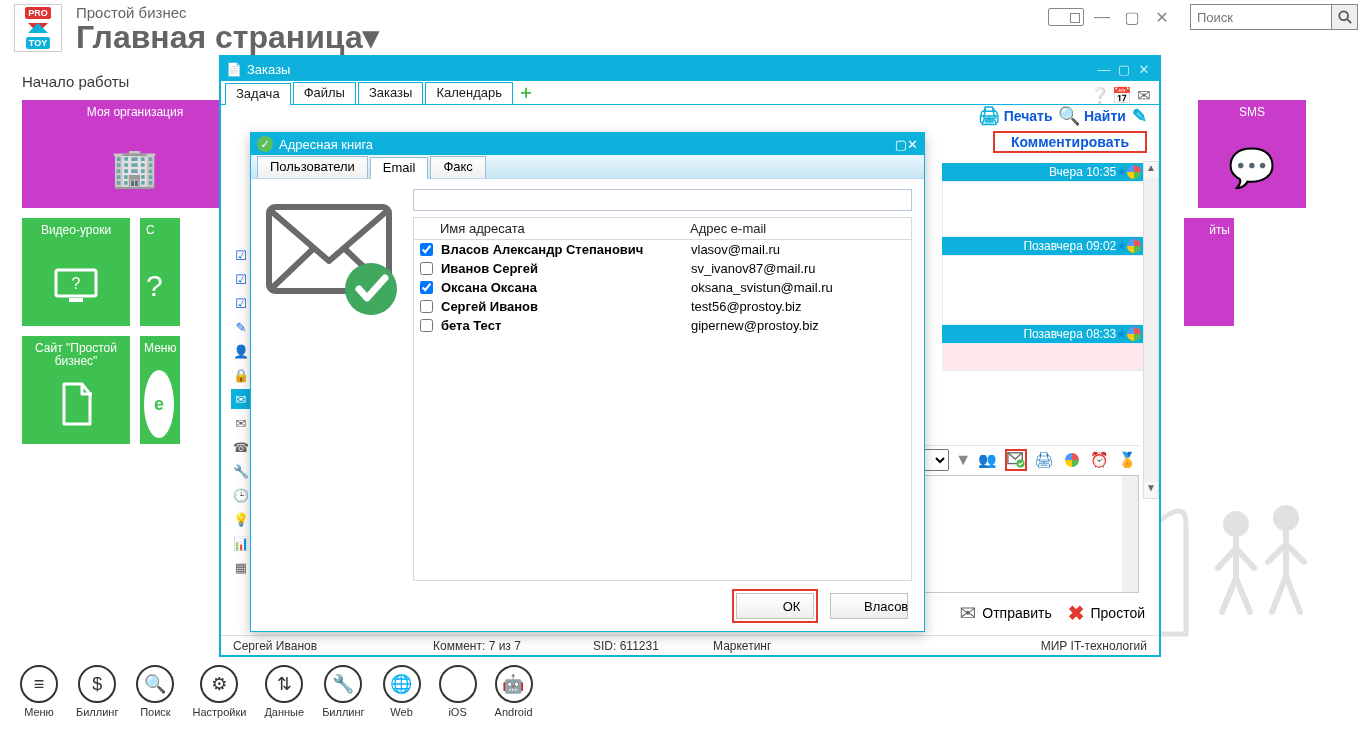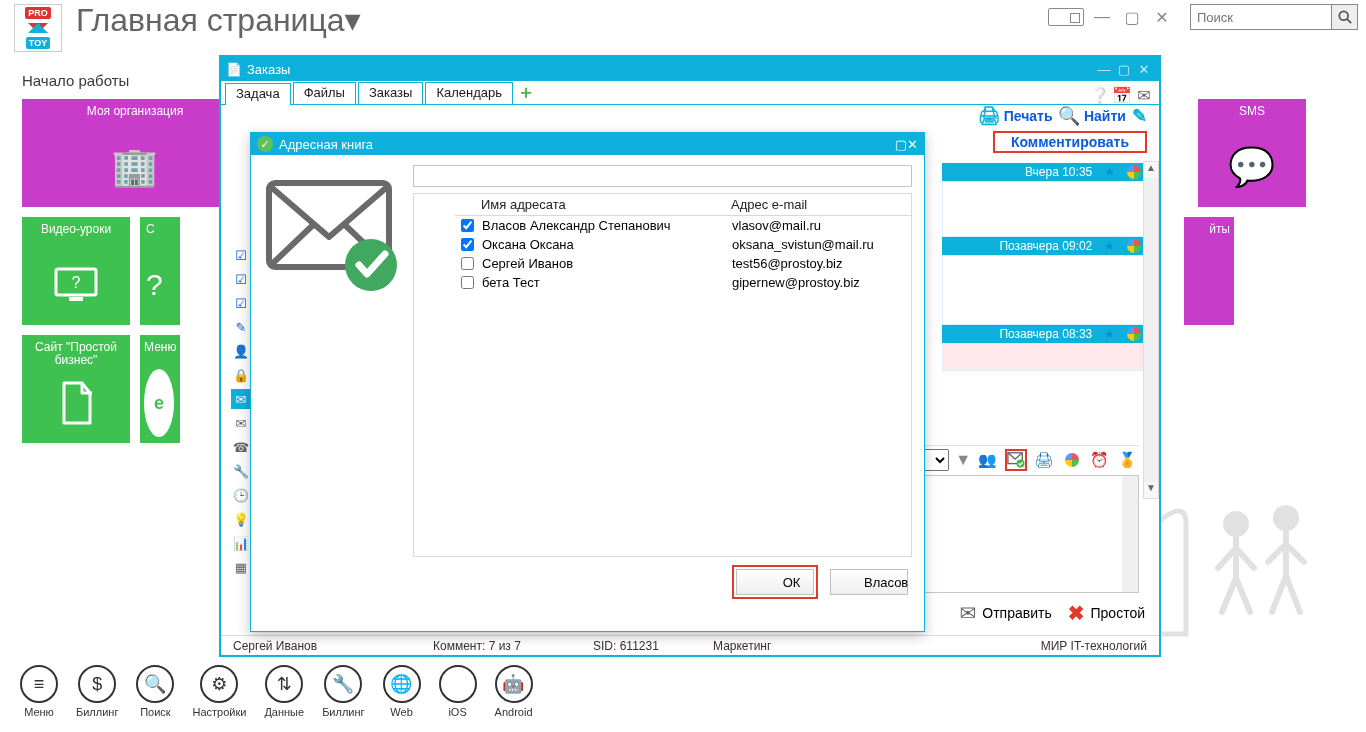--- a/index.html
+++ b/index.html
@@ -6,21 +6,21 @@
 html, body { width: 1366px; height: 732px; overflow: hidden; background: #fff; }
 
 
 .main-header { display: flex; align-items: flex-start; padding: 4px 8px 0 14px; }
 .app-logo { width: 48px; height: 48px; background: #fff; border: 1px solid #ccc; display:flex; flex-direction:column; justify-content:center; align-items:center; }
 .app-logo-top { background:#de3333; color:#fff; font-size:9px; font-weight:bold; padding:1px 3px; border-radius:2px; margin-bottom:2px;}
 .app-logo-mid { width:24px; height:14px; }
 .app-logo-bot { background:#0db1db; color:#fff; font-size:9px; font-weight:bold; padding:1px 3px; border-radius:2px; margin-top:2px;}
 .app-titles { margin-left: 14px; flex: 1; }
 .app-subtitle { color:#646464; font-size:15px; }
-.app-title { color:#646464; font-size:32px; font-weight:400; line-height:1; }
+.app-title { color:#646464; font-size:32px; font-weight:700; line-height:1; }
 .main-controls { display:flex; align-items:center; gap:6px; margin-left:auto; }
 .main-ctrl-btn { width:24px; height:18px; display:flex; align-items:center; justify-content:center; color:#888; cursor:pointer;}
 .keyboard-ind { width:36px; height:18px; border:1.5px solid #888; border-radius:2px; position:relative; }
 .keyboard-ind::after{content:''; position:absolute; right:3px; top:4px; width:8px; height:8px; border:1px solid #888;}
 .search-wrap { display:flex; align-items:center; margin-left:10px; }
 .search-input { width:142px; height:26px; border:1px solid #888; padding:2px 6px; font-size:13px; }
 .search-btn { width:26px; height:26px; border:1px solid #888; border-left:none; background:#eee; display:flex; align-items:center; justify-content:center;}
 
 
 .start-label { font-size:15px; color:#3a3a3a; margin:20px 0 10px 22px; }
@@ -63,21 +63,21 @@
 .left-strip .ls { width:20px; height:20px; font-size:13px; display:flex; align-items:center; justify-content:center; color:#555;}
 
 
 .top-actions { position:absolute; right:12px; top:0px; display:flex; gap:6px; align-items:center; }
 .link-act { color:#0d5adb; font-size:14px; font-weight:bold; display:inline-flex; align-items:center; gap:3px; cursor:pointer;}
 .link-act .lk-ico { color:#0db1db; font-size:18px;}
 .hl-red { border:2px solid #e13a2b; padding:1px 16px; }
 
 
 .cmt-list { position:absolute; right:12px; top:58px; width:205px; }
-.cmt-head { background:#0db1db; color:#fff; font-size:12px; padding:2px 6px; display:flex; align-items:center; justify-content:flex-end; gap:12px;}
+.cmt-head { background:#0db1db; color:#fff; font-size:12px; padding:2px 6px; display:flex; align-items:center; justify-content:flex-end; gap:0;}
 .cmt-body { height:56px; background:#fff; border:1px solid #dfefff;}
 .cmt-body.pink{ background:#ffe7eb; height:28px;}
 .star{color:#0d8bdb;}
 .seg{ width:14px; height:14px; border-radius:50%; background:conic-gradient(#e55 0 90deg,#5b5 0 180deg,#fc0 0 270deg,#59f 0);} 
 .scroll-v { position:absolute; right:0; top:56px; width:16px; height:338px; background:#f0f0f0; border:1px solid #ddd;}
 .scroll-v .sv-arrow { height:16px; text-align:center; font-size:10px; color:#666; background:#f7f7f7;}
 
 
 .editor-bar { position:absolute; left:32px; right:20px; top:340px; height:26px; display:flex; align-items:center; justify-content:flex-end; gap:6px; border-top:1px solid #e1e1e1; padding-top:3px;}
 .editor-bar select { height:22px; font-size:12px;}
@@ -101,47 +101,48 @@
 .addr-title .at-ico{ width:16px; height:16px; border-radius:50%; background:#5cc05c; margin-right:6px; display:flex; align-items:center; justify-content:center; color:#fff; font-size:11px;}
 .addr-title .win-btns{margin-left:auto; display:flex;}
 .addr-tabs { display:flex; height:24px; border-bottom:1px solid #b8d8e8; background:linear-gradient(#e9f6fd,#c8e7f6); padding-left:6px; align-items:flex-end;}
 .addr-tab { border:1px solid #9fbcd0; border-bottom:none; background:linear-gradient(#fdfdfd,#f0f0f0); padding:2px 12px; font-size:13px; margin-right:2px; height:22px; cursor:pointer;}
 .addr-tab.active { background:#fff; position:relative; top:1px;}
 .addr-body { display:flex; padding:10px 12px 0 12px; height:calc(100% - 22px - 24px - 50px);}
 .envelope { width:140px; height:130px; position:relative; margin-right:10px;}
 .envelope svg{width:100%; height:100%;}
 .addr-right { flex:1; display:flex; flex-direction:column;}
 .addr-search { height:22px; border:1px solid #b8c8d8; margin-bottom:6px; width:100%;}
-.addr-table { border:1px solid #d2dbe4; flex:1; overflow:hidden;padding-left:41px;}
+.addr-table { border:1px solid #d2dbe4; flex:1; overflow:hidden;}
 .addr-thead { display:flex; background:#fff; border-bottom:1px solid #d2dbe4;}
 .addr-th { font-size:13px; padding:3px 6px; color:#222;}
 .addr-th.c1{ width:20px;}
 .addr-th.c2{ width:250px;}
 .addr-th.c3{ flex:1;}
 .addr-row { display:flex; align-items:center; font-size:13px; padding:2px 6px; }
 .addr-row input[type=checkbox]{ margin-right:8px;}
-.addr-row .rn{ width:250px;}
+.addr-row .rn{ width:250px;font-weight:bold;}
 .addr-row .re{ flex:1;}
 .addr-footer { height:50px; display:flex; align-items:center; justify-content:flex-end; gap:16px; padding:0 16px;}
 .addr-footer .abtn { width:78px; height:26px; border:1px solid #c0c0c0; background:linear-gradient(#fff,#eee); font-size:13px; cursor:pointer;padding-left:33px;}
 .addr-footer .abtn.ok{ outline:2px solid #e13a2b; outline-offset:2px;}
 </style>
 </head>
 <body>
 
 <div class="main-header">
   <div class="app-logo">
     <div class="app-logo-top">PRO</div>
     <svg class="app-logo-mid" viewBox="0 0 24 14">
         <path d="M2 2 L22 2 L12 12 Z" fill="#de3333"></path>
         <path d="M2 12 L22 12 L12 2 Z" fill="#0db1db"></path>
       </svg>
     <div class="app-logo-bot">TOY</div>
   </div>
   <div class="app-titles">
+    <div class="app-subtitle">Простой бизнес</div>
     <div class="app-title">Главная страница▾</div>
   </div>
   <div class="main-controls">
     <div class="keyboard-ind"></div>
     <div class="main-ctrl-btn">—</div>
     <div class="main-ctrl-btn">▢</div>
     <div class="main-ctrl-btn">✕</div>
     <div class="search-wrap">
       <input class="search-input" placeholder="Поиск" style="">
       <div class="search-btn">
@@ -394,20 +395,25 @@
 
 <div class="win-addr">
   <div class="addr-title">
     <span class="at-ico">✓</span>
     <span>Адресная книга</span>
     <div class="win-btns">
       <div class="win-btn">▢</div>
       <div class="win-btn">✕</div>
     </div>
   </div>
+  <div class="addr-tabs">
+    <div class="addr-tab">Пользователи</div>
+    <div class="addr-tab active">Email</div>
+    <div class="addr-tab">Факс</div>
+  </div>
   <div class="addr-body">
     <div class="envelope">
       <svg viewBox="0 0 140 130">
         <rect x="6" y="18" width="120" height="84" rx="6" fill="#fff" stroke="#6a6a6a" stroke-width="6"></rect>
         <path d="M8 22 L66 72 L124 22" fill="none" stroke="#6a6a6a" stroke-width="6" stroke-linejoin="round"></path>
         <path d="M8 100 L50 60 M124 100 L82 60" stroke="#6a6a6a" stroke-width="6"></path>
         <circle cx="108" cy="100" r="26" fill="#41a85f"></circle>
         <path d="M96 100 l8 9 l18 -20" stroke="#fff" stroke-width="7" fill="none" stroke-linecap="round" stroke-linejoin="round"></path>
       </svg>
     </div>
@@ -417,20 +423,25 @@
         <div class="addr-thead">
           <div class="addr-th c1"></div>
           <div class="addr-th c2">Имя адресата</div>
           <div class="addr-th c3">Адрес e-mail</div>
         </div>
         <div id="addr-rows">
             <div class="addr-row">
               <input type="checkbox" checked="" style="">
               <span class="rn">Власов Александр Степанович</span>
               <span class="re">vlasov@mail.ru</span>
+            </div>
+            <div class="addr-row">
+              <input type="checkbox" style="">
+              <span class="rn">Иванов Сергей</span>
+              <span class="re">sv_ivanov87@mail.ru</span>
             </div>
             <div class="addr-row">
               <input type="checkbox" checked="" style="">
               <span class="rn">Оксана Оксана</span>
               <span class="re">oksana_svistun@mail.ru</span>
             </div>
             <div class="addr-row">
               <input type="checkbox" style="">
               <span class="rn">Сергей Иванов</span>
               <span class="re">test56@prostoy.biz</span>

